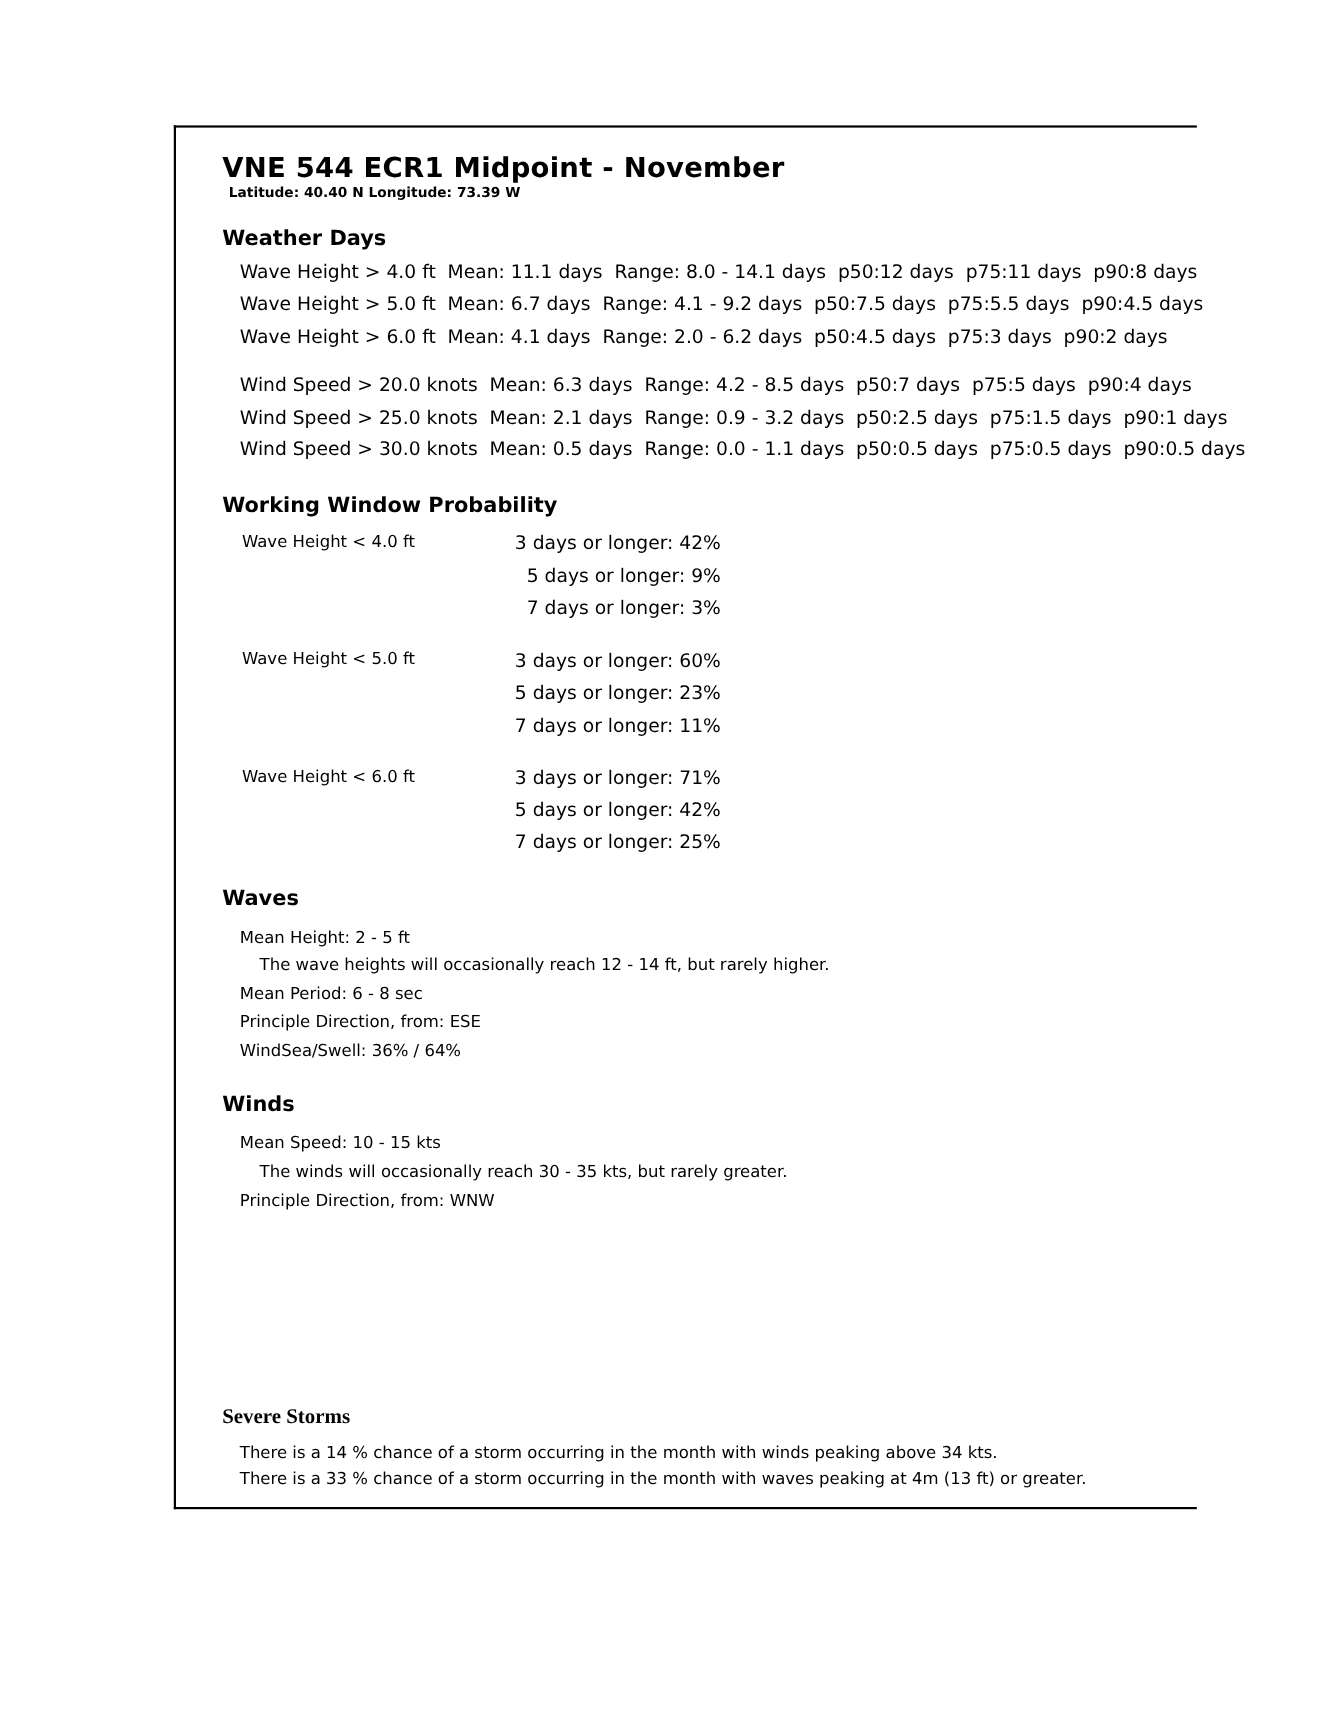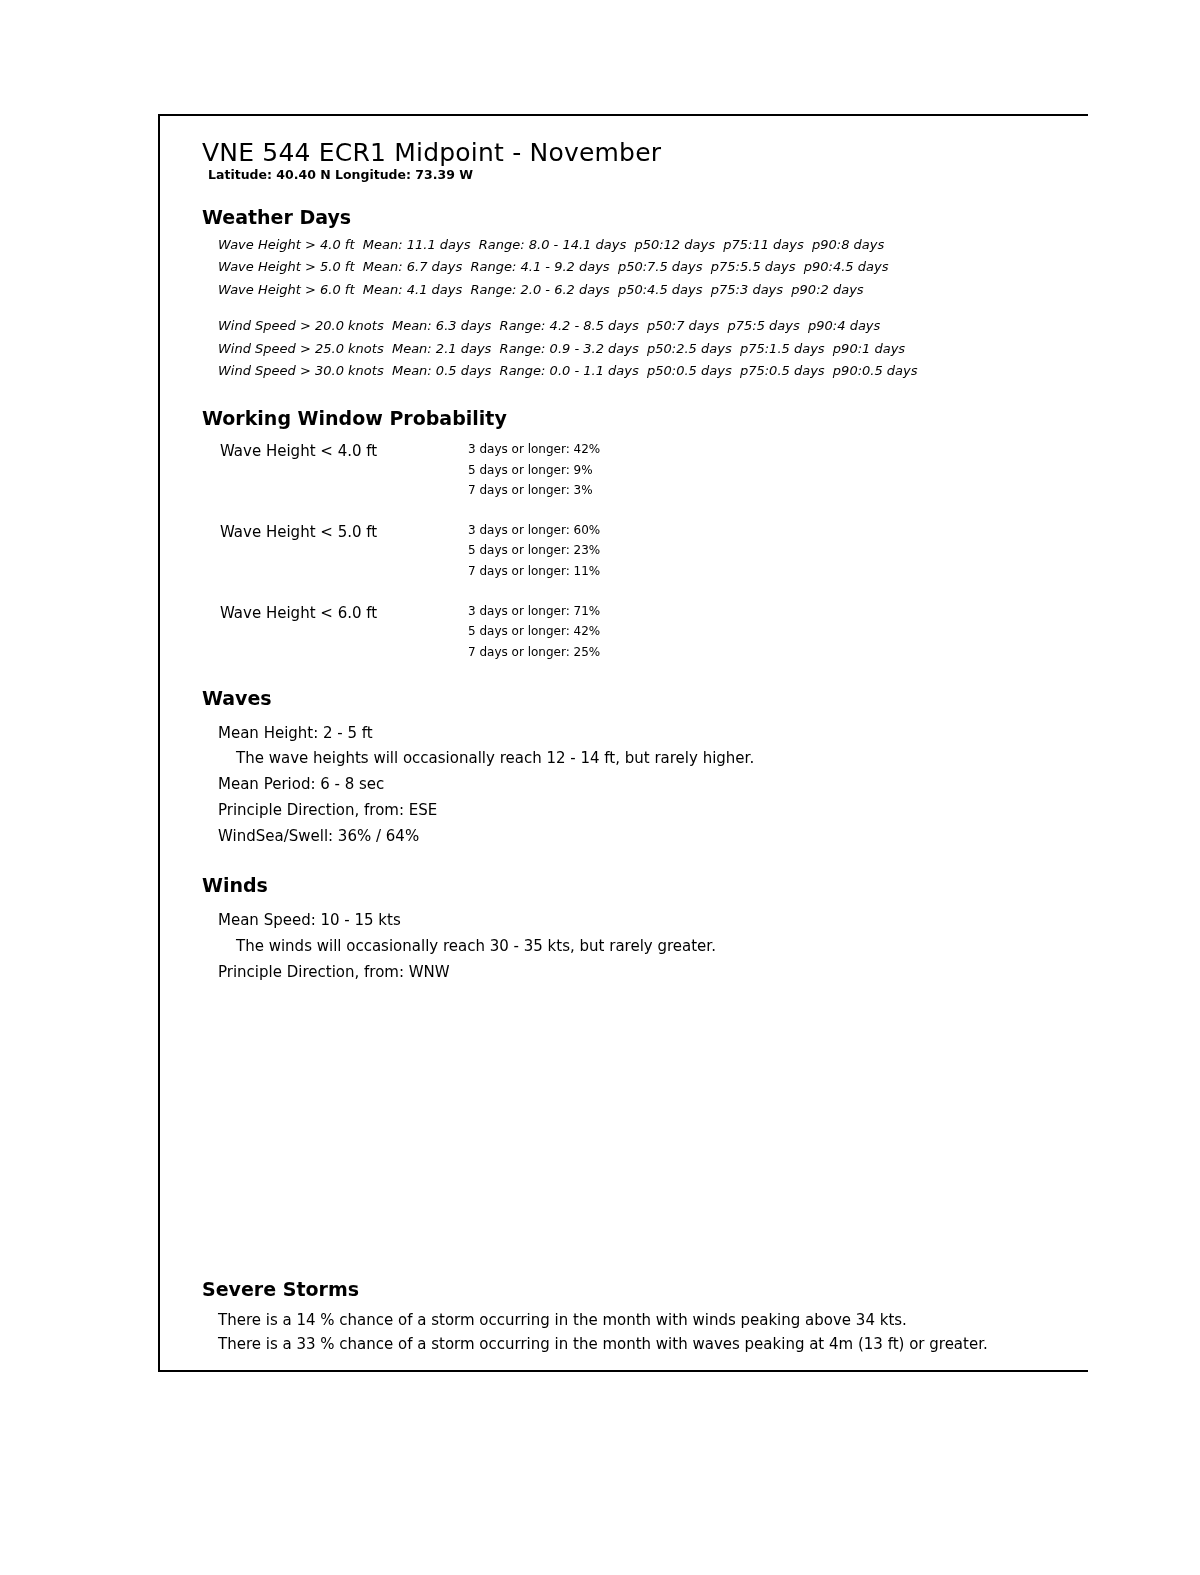--- a/index.html
+++ b/index.html
@@ -23,81 +23,82 @@
     border-left: 2px solid #000;
     border-top: 2px solid #000;
     border-bottom: 2px solid #000;
     box-sizing: border-box;
   }
   .inner {
     padding: 22px 0 0 42px;
   }
   h1.title {
     font-size: 25px;
-    font-weight: normal;
+    font-weight: bold;
     margin: 0 0 0 0;
     letter-spacing: 0.2px;
   }
   .coords {
     font-size: 12.5px;
     font-weight: bold;
     margin: 0 0 0 6px;
   }
   h2.section {
     font-size: 19px;
     font-weight: bold;
     margin: 24px 0 6px 0;
   }
   .line {
-    font-size: 13px;
+    font-size: 17px;
     margin: 0 0 0 16px;
     line-height: 1.73;
     white-space: pre;
-    font-style: italic;
   }
   .gap {
     height: 14px;
   }
   .ww-block {
     margin: 0 0 0 18px;
     padding-top: 4px;
   }
   .ww-group {
     display: flex;
     align-items: flex-start;
     margin-bottom: 19px;
   }
   .ww-label {
     font-size: 15px;
     width: 248px;
     flex: 0 0 248px;
     line-height: 1.72;
   }
   .ww-rows {
-    font-size: 12px;
+    font-size: 17px;
     line-height: 1.72;
+    text-align: right;
   }
   .ww-row {
     white-space: pre;
   }
   .sub-line {
     font-size: 15px;
     margin: 0 0 0 16px;
     line-height: 1.73;
   }
   .indent2 {
     margin-left: 34px;
   }
   .waves-block, .winds-block {
     padding-top: 6px;
   }
   h2.severe {
     font-size: 19px;
     font-weight: bold;
     margin: 0 0 8px 0;
+    font-family: Liberation Serif, serif;
   }
   .severe-wrap {
     position: absolute;
     left: 42px;
     top: 1162px;
     width: 880px;
   }
   .severe-line {
     font-size: 15px;
     margin: 0 0 0 16px;

